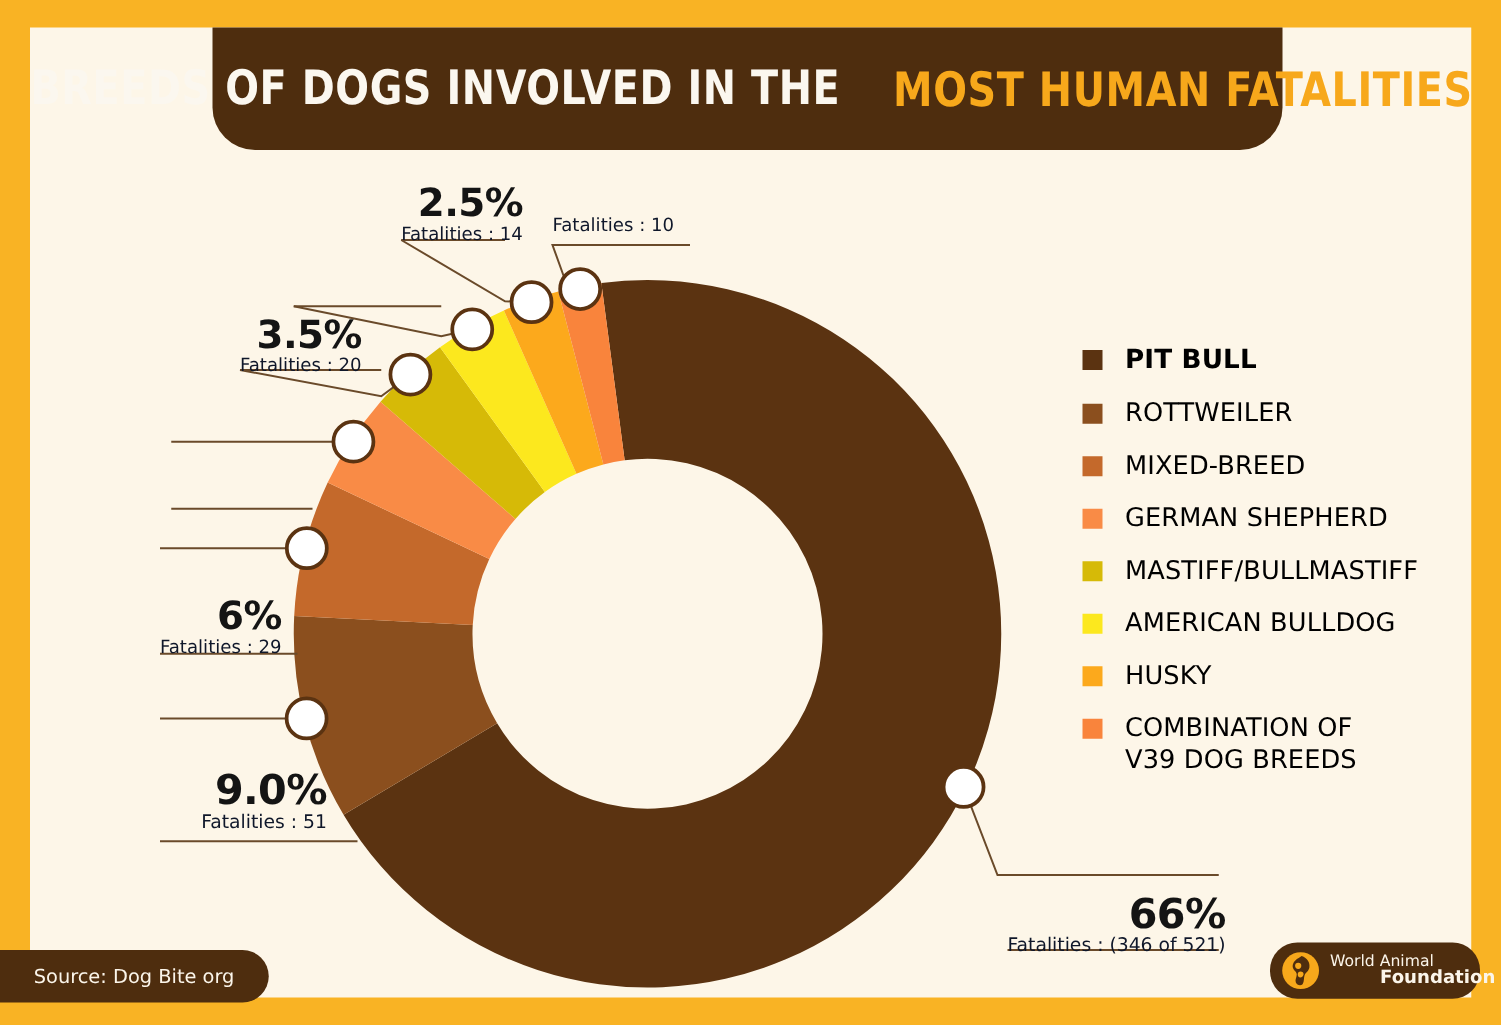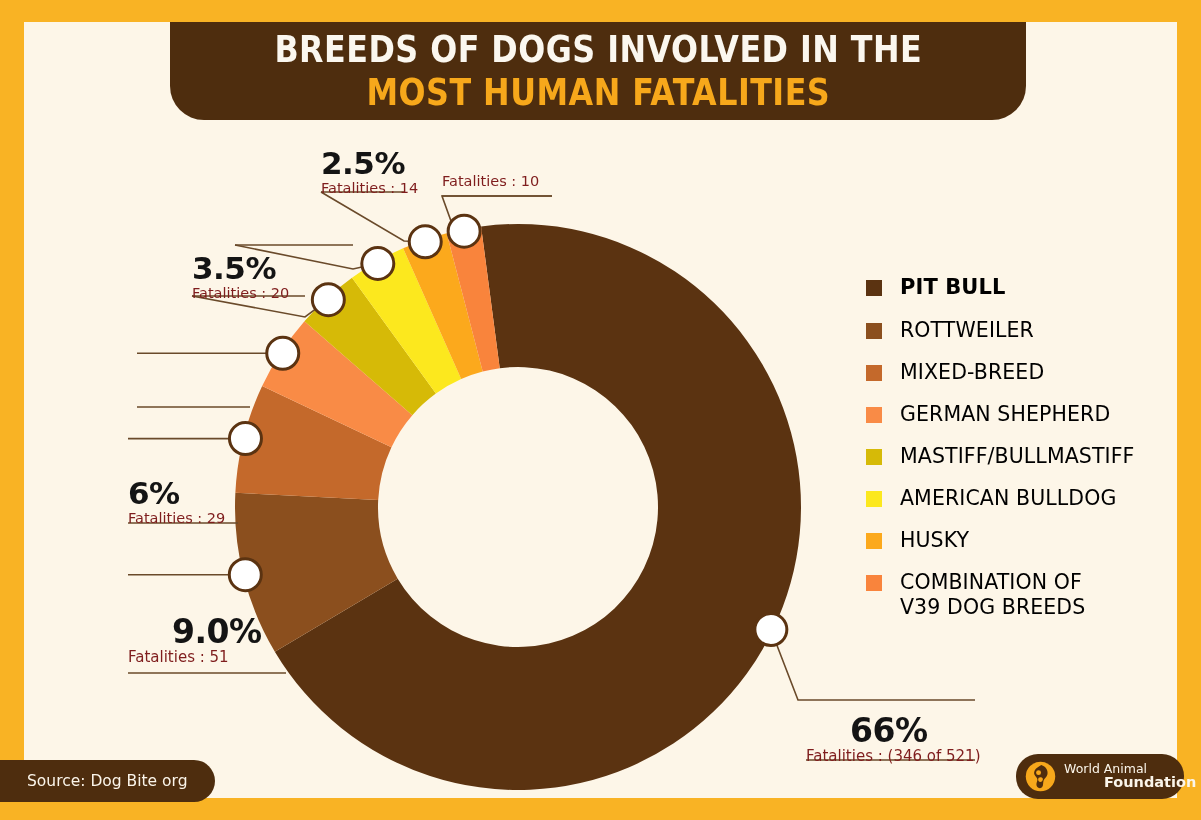--- a/index.html
+++ b/index.html
@@ -16,46 +16,46 @@
     width:1153px;height:776px;
     background:#FDF6E8;
   }
 
   
   .title-card{
     position:absolute;left:170px;top:22px;
     width:856px;height:98px;
     background:#4E2D0E;
     border-radius:0 0 34px 34px;
-    display:flex;flex-direction:column;
+    display:flex;flex-direction:row;
     align-items:center;justify-content:center;
     box-sizing:border-box;
   }
   .title-l1,.title-l2{
     font-weight:700;letter-spacing:.5px;line-height:1.04;
     text-transform:uppercase;white-space:nowrap;
     font-family:"DejaVu Sans Condensed","Liberation Sans",sans-serif;
     transform:scaleX(.93);
   }
   .title-l1{color:#FBF7EF;font-size:38px;}
   .title-l2{color:#F7A81B;font-size:38px;margin-top:3px;}
 
   
   #donut-wrap{position:absolute;left:0;top:0;width:1201px;height:820px;}
   svg.donut{position:absolute;left:0;top:0;}
 
   
-  .callout{position:absolute;}
+  .callout{position:absolute;text-align:right;}
   .callout .pct{
     font-weight:700;color:#141414;
     font-size:31px;line-height:1;letter-spacing:-.5px;
     white-space:nowrap;
   }
   .callout .sub{
-    font-size:14.5px;color:#7f1d1d;white-space:nowrap;
+    font-size:14.5px;color:#0f172a;white-space:nowrap;
     line-height:1.25;padding-bottom:2px;
   }
   .callout.big .pct{font-size:33px;margin-left:44px;}
   .callout.big .sub{font-size:15px;}
 
   
   #legend{position:absolute;left:866px;top:275px;width:320px;}
   .legend-row{
     display:flex;align-items:flex-start;
     margin-bottom:17px;

